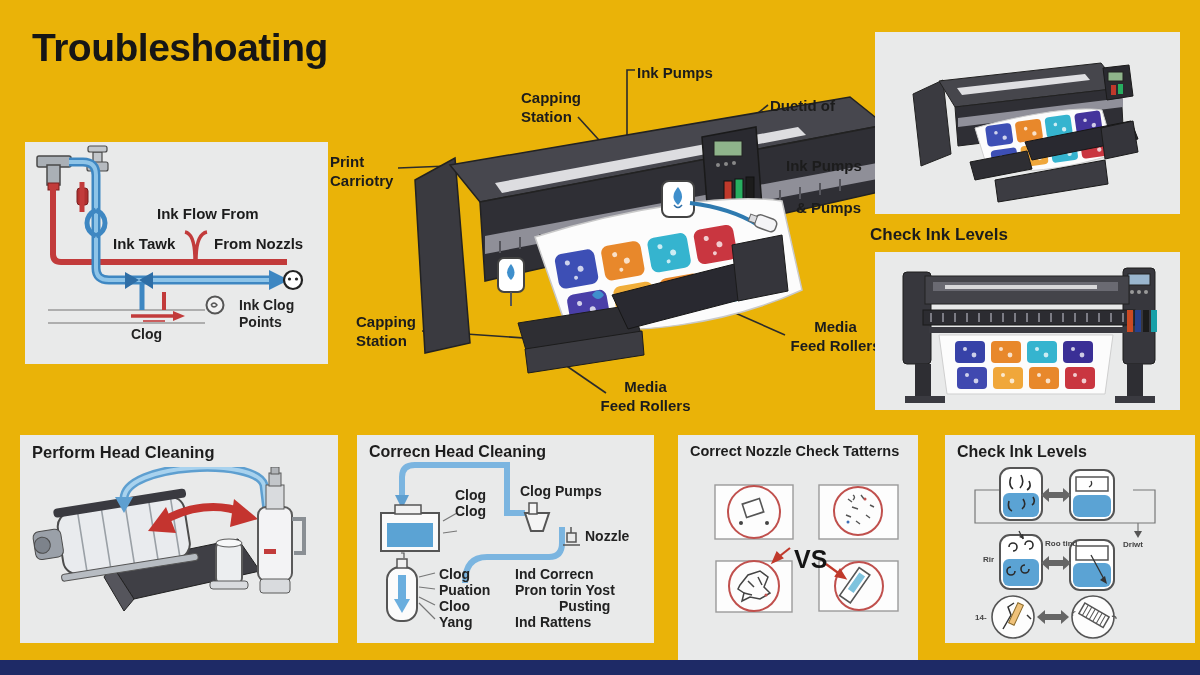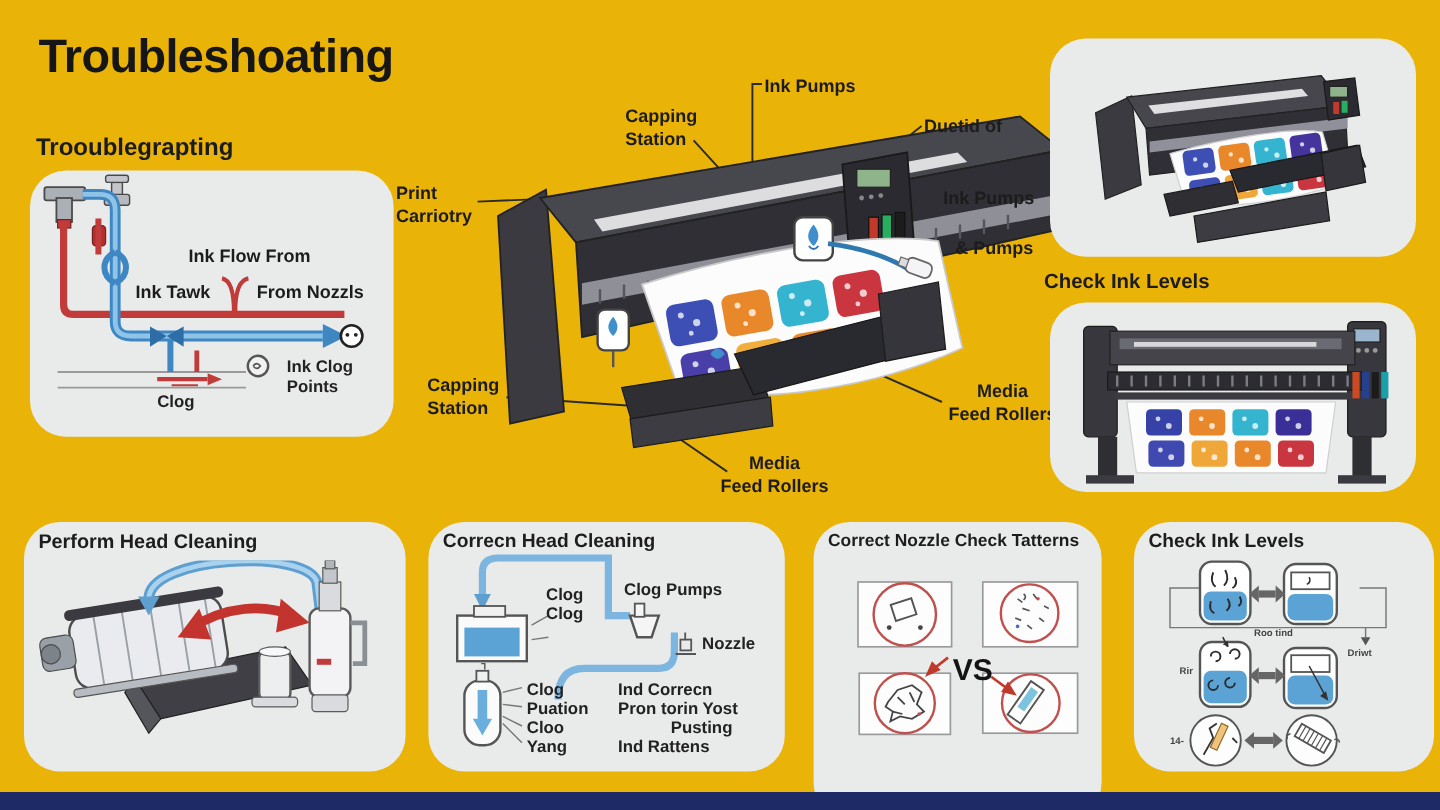--- a/index.html
+++ b/index.html
@@ -1,37 +1,36 @@
 <!DOCTYPE html>
 <html><head>
 <meta charset="utf-8">
 <style>
   html,body{margin:0;padding:0;background:#fff;}
   #stage{position:relative;width:1200px;height:675px;background:#eab308;overflow:hidden;
          font-family:"Liberation Sans",sans-serif;color:#1c1c1c;}
   .abs{position:absolute;}
-  .panel{position:absolute;background:#e9eaea;border-radius:30px;}
+  .panel{position:absolute;background:#e9eaea;}
   .h-main{font-size:39px;font-weight:800;letter-spacing:-0.5px;color:#161616;}
   .h-sub{font-size:20px;font-weight:700;color:#1b1b1b;}
   .h-panel{position:absolute;font-size:16px;font-weight:700;color:#1d1d1d;}
   .lbl{position:absolute;font-size:15px;font-weight:600;color:#1c1c1c;line-height:1.25;}
   .lbl-sm{position:absolute;font-size:13px;font-weight:600;color:#222;line-height:1.2;}
   .tiny{position:absolute;font-size:8px;font-weight:600;color:#444;}
   .vs{position:absolute;font-size:25px;font-weight:800;color:#141414;}
   svg{display:block;}
   .bottom-bar{position:absolute;left:0;top:660px;width:1200px;height:15px;background:#1e2a66;}
 </style>
 </head>
 <body>
 
 <div id="stage">
 
   <div class="abs h-main" style="left:32px;top:26px;">Troubleshoating</div>
 
-  <div class="abs h-sub" style="left:30px;top:112px;">Trooublegrapting</div>
 
   <div class="panel" style="left:25px;top:142px;width:303px;height:222px;">
     <svg width="303" height="222" viewBox="0 0 303 222">
 
       <g>
         <rect x="12" y="14" width="34" height="11" rx="2" fill="#aab0b6" stroke="#4a4a4a" stroke-width="1.5"></rect>
         <rect x="22" y="23" width="13" height="20" fill="#aab0b6" stroke="#4a4a4a" stroke-width="1.5"></rect>
         <rect x="23" y="41" width="11" height="7" fill="#c23b3b" stroke="#7a1f1f"></rect>
       </g>
 
@@ -494,21 +493,21 @@
         <polygon points="100,175 92,182 100,189"></polygon>
         <polygon points="116,175 124,182 116,189"></polygon>
       </g>
       <circle cx="148" cy="182" r="21" fill="#fdfdfd" stroke="#555" stroke-width="1.6"></circle>
       <g transform="rotate(30 148 182)">
         <rect x="134" y="174" width="28" height="12" fill="#fff" stroke="#555" stroke-width="1.5"></rect>
         <path d="M138,174 v12 M142,174 v12 M146,174 v12 M150,174 v12 M154,174 v12 M158,174 v12" stroke="#555" stroke-width="1"></path>
         <path d="M130,186 q-3,3 0,5 M164,172 q3,-3 5,0" fill="none" stroke="#555" stroke-width="1.2"></path>
       </g>
     </svg>
-    <div class="tiny" style="left:100px;top:88px;">Roo tind</div>
+    <div class="tiny" style="left:100px;top:104px;">Roo tind</div>
     <div class="tiny" style="left:178px;top:105px;">Driwt</div>
     <div class="tiny" style="left:38px;top:120px;">Rir</div>
     <div class="tiny" style="left:30px;top:178px;">14-</div>
   </div>
 
   <div class="bottom-bar"></div>
 
 </div>
 
 </body></html>

